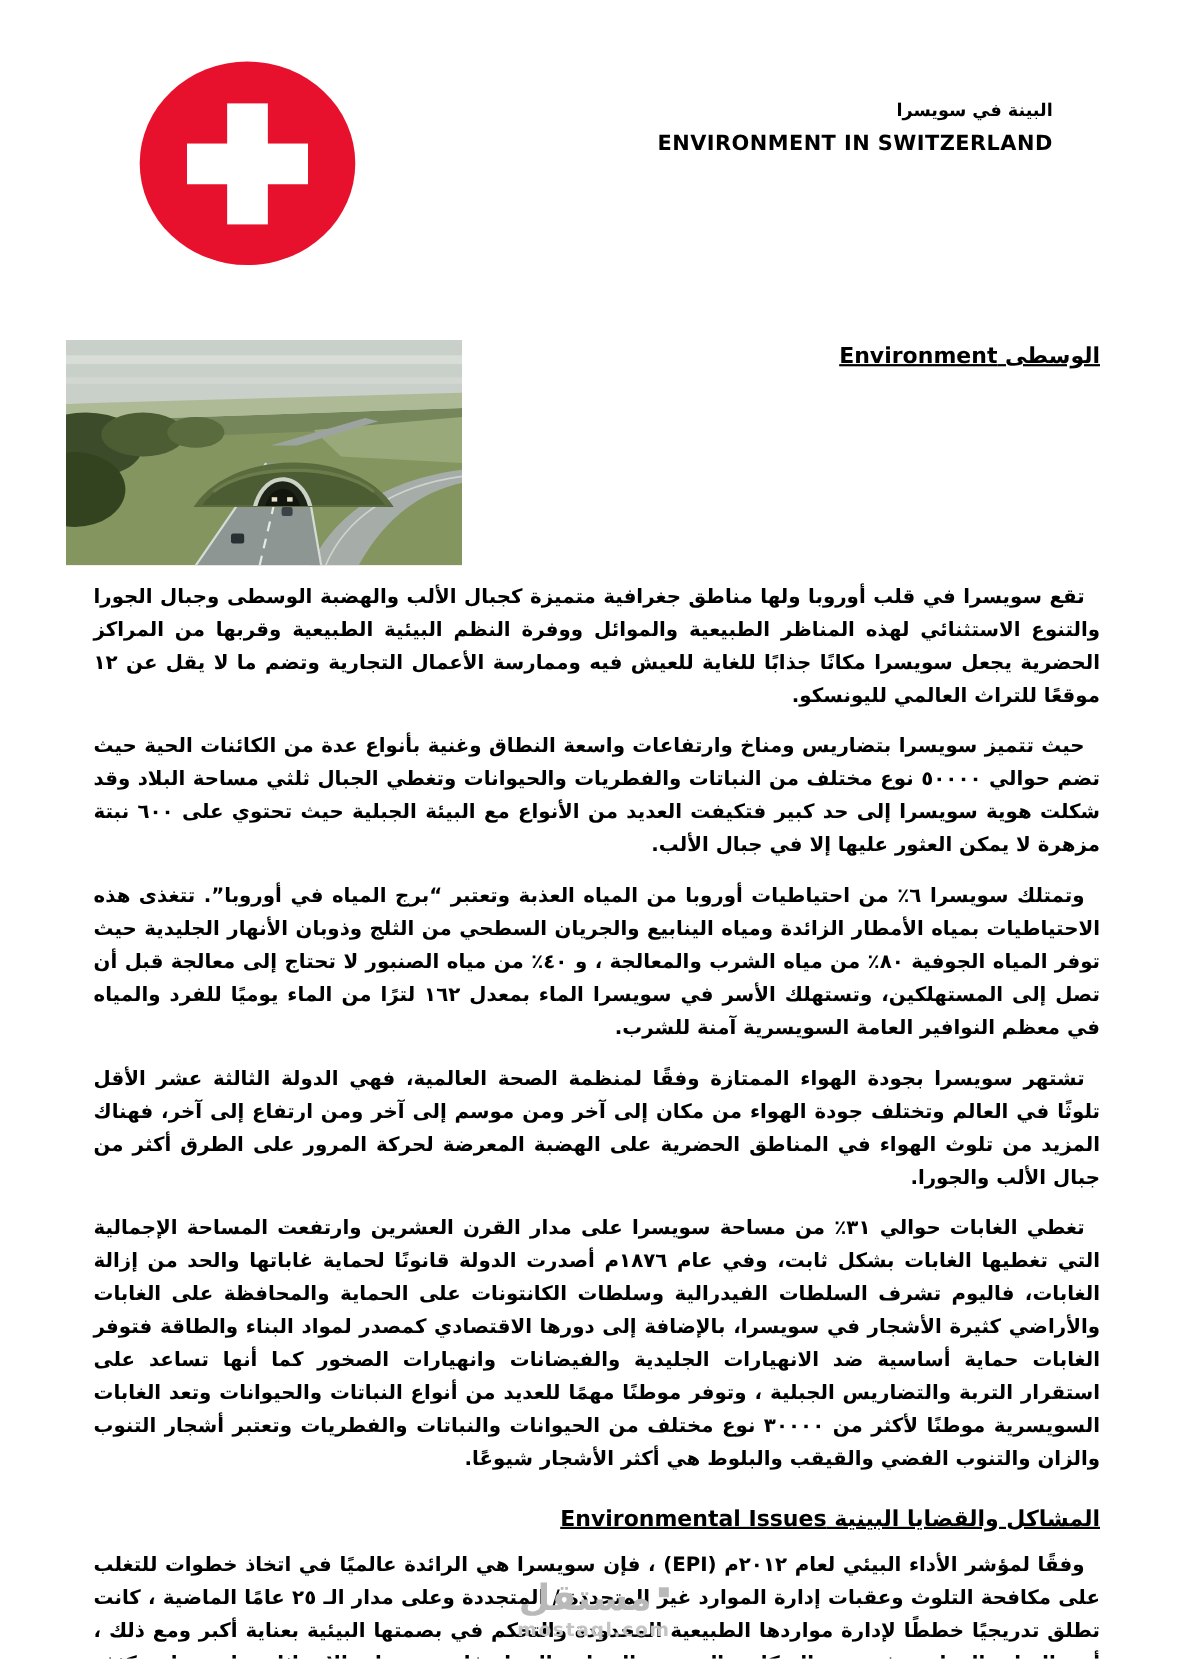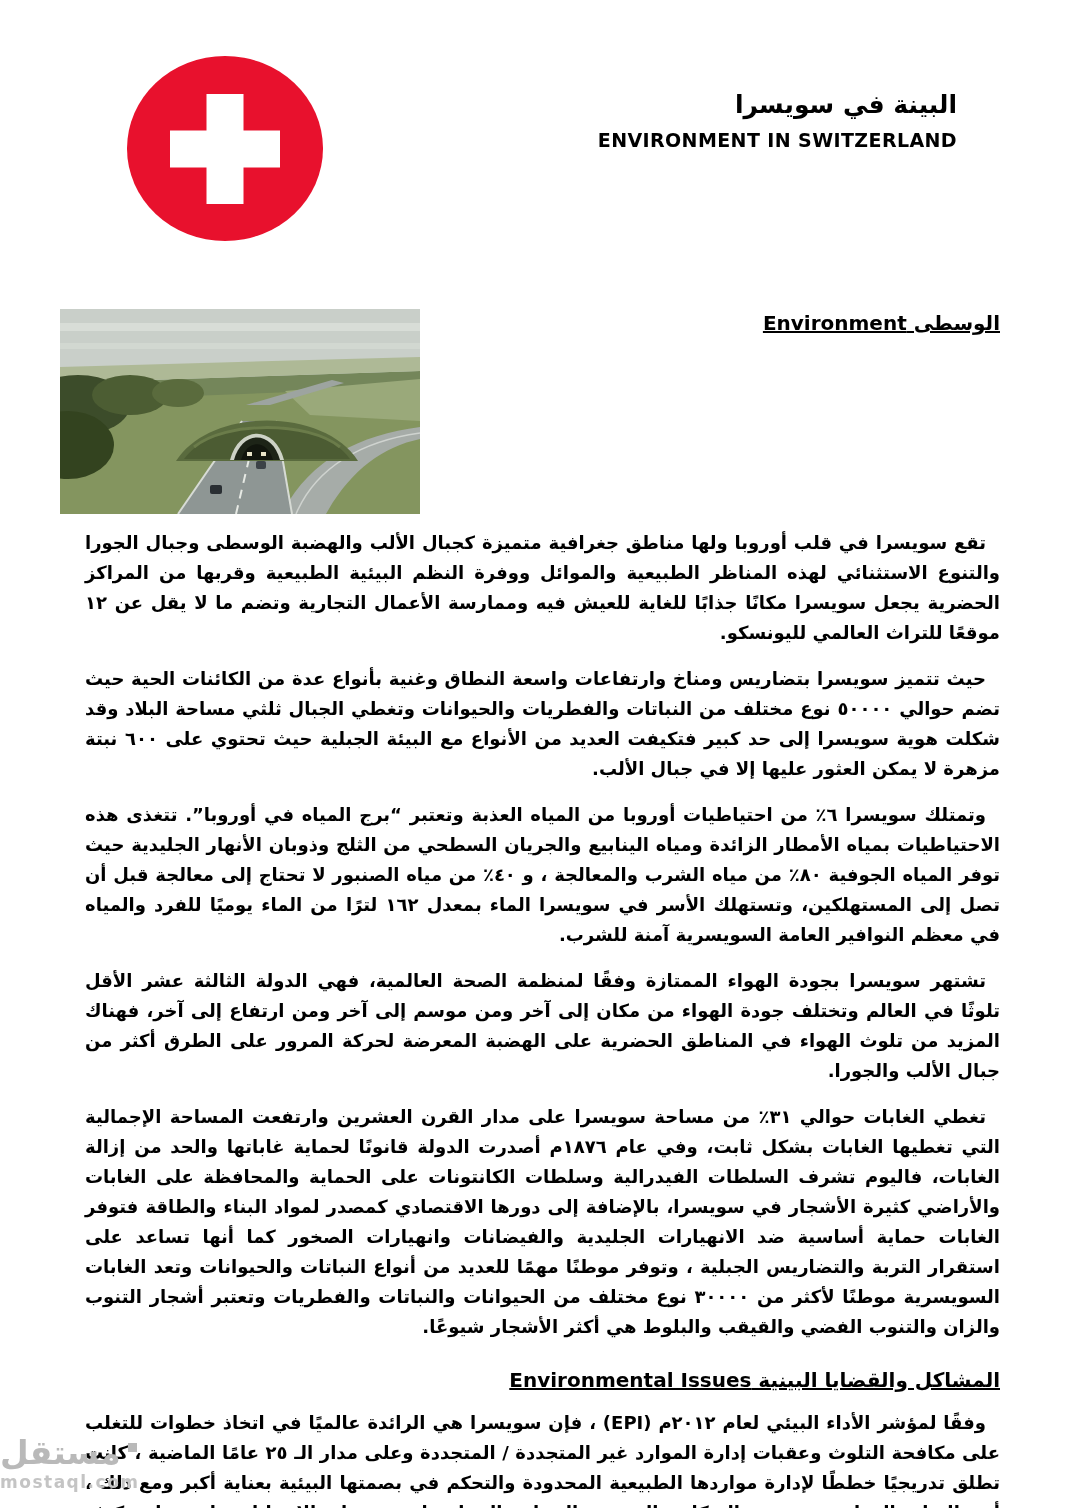--- a/index.html
+++ b/index.html
@@ -25,21 +25,21 @@
   }
   .flag .bar-v, .flag .bar-h {
     position:absolute; left:50%; top:50%;
     transform:translate(-50%,-50%);
     background:#fff; display:block;
   }
   .flag .bar-v { width:37px; height:110px; }
   .flag .bar-h { width:110px; height:37px; }
 
   .titles { position:absolute; right:123px; top:90px; text-align:right; }
-  .title-ar { font-size:25px; font-weight:bold; }
+  .title-ar { font-size:16px; font-weight:bold; }
   .title-en { font-size:19px; font-weight:bold; letter-spacing:.4px; margin-top:10px; }
 
   
   .doc-body {
     direction:rtl;
     padding:0 80px 0 85px;
     text-align:justify;
     font-size:18px;
     line-height:30px;
     font-weight:bold;
@@ -62,21 +62,21 @@
     line-height:28px;
   }
   .hd.first { margin-top:74px; }
 
   .para { margin:0 0 16px 0; text-indent:14px; }
   .para.clear { clear:left; }
 
   
   .watermark {
     position:absolute; left:0; right:0; bottom:16px;
-    text-align:left; color:#b9b9b9;
+    text-align:center; color:#b9b9b9;
     direction:rtl;
   }
   .wm-brand { font-size:33px; font-weight:bold; line-height:34px; }
   .wm-brand::before {
     content:""; display:inline-block;
     width:9px; height:9px; background:#b9b9b9;
     margin-left:7px; vertical-align:super;
   }
   .wm-site { direction:ltr; font-size:17px; font-weight:bold; letter-spacing:1.5px; color:#c4c4c4; margin-top:2px; }
 </style>

